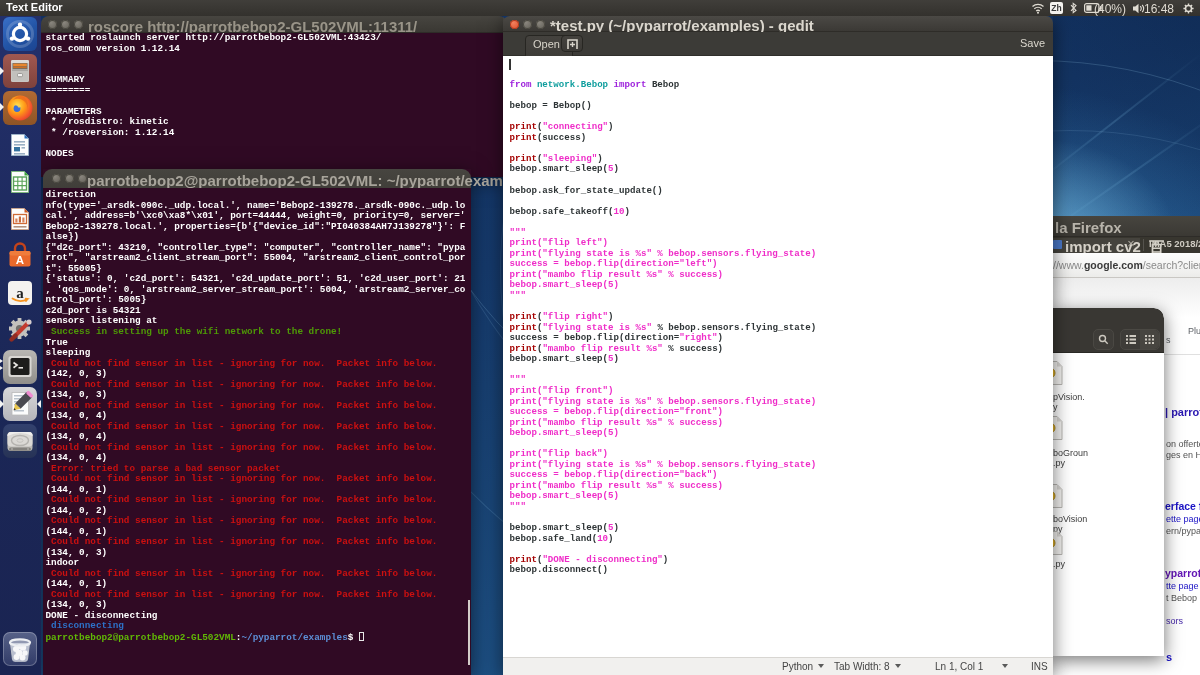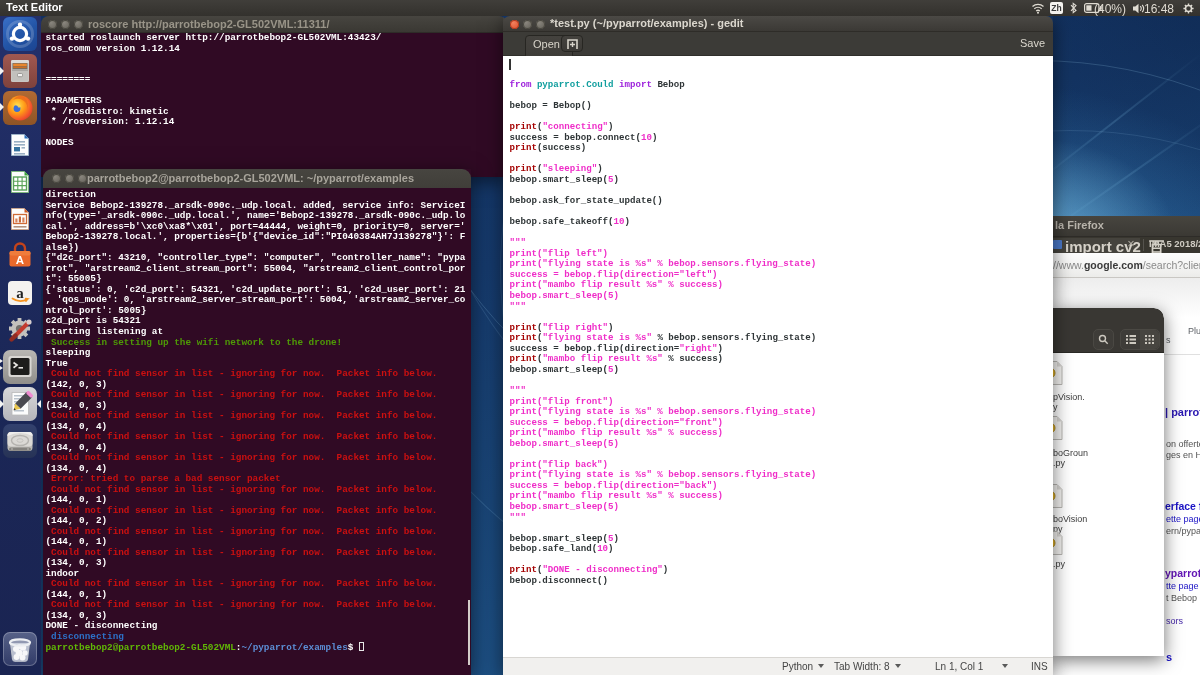--- a/index.html
+++ b/index.html
@@ -18,21 +18,21 @@
 
 #launcher{position:absolute;left:0;top:16px;width:41px;height:659px;background:linear-gradient(#23306b,#1b2757 55%,#1a2452);z-index:40}
 .tile{position:absolute;left:3px;width:34px;height:34px;border-radius:7px}
 .arrowL{position:absolute;left:0;width:0;height:0;border-top:4px solid transparent;border-bottom:4px solid transparent;border-left:4px solid #f2f2f2;z-index:2}
 .arrowR{position:absolute;left:37px;width:0;height:0;border-top:4px solid transparent;border-bottom:4px solid transparent;border-right:4px solid #f2f2f2;z-index:2}
 
 .win{position:absolute;box-shadow:0 4px 18px rgba(0,0,0,.55)}
 .tbar{position:absolute;left:0;top:0;width:100%;background:linear-gradient(#474540,#3a3833);border-bottom:1px solid #2e2c28}
 .tbtn{position:absolute;border-radius:50%;width:9px;height:9px}
 .tbg{background:radial-gradient(circle at 35% 30%,#8a867e,#5f5c54);box-shadow:inset 0 0 0 1px #4a4840}
-.ttxt{position:absolute;font-size:11px;font-weight:bold;white-space:nowrap}
+.ttxt{position:absolute;font-size:15px;font-weight:bold;white-space:nowrap}
 
 #term1{left:41px;top:16px;width:466px;height:161px;z-index:10}
 #term1 .tbar{height:17px;border-radius:8px 8px 0 0}
 #term2{left:43px;top:169px;width:428px;height:506px;z-index:12}
 #term2 .tbar{height:36px;border-radius:9px 9px 0 0}
 .tbody{position:absolute;left:0;width:100%;background:#300a24;overflow:hidden}
 #term1 .tbody{top:17px;height:144px}
 #term2 .tbody{top:19px;height:487px}
 .tl{white-space:pre;font-family:"Liberation Mono",monospace;font-size:9.33px;line-height:10.52px;height:10.52px;font-weight:bold;letter-spacing:0}
 .tl .w{color:#fff}.tl .g{color:#61b806}.tl .gg{color:#4e9a06}.tl .r{color:#cc1010}.tl .bl{color:#5c8fd6}.tl .b2{color:#2d71c8}
@@ -185,20 +185,21 @@
     <div class="tbtn tbg" style="left:20px;top:4px"></div>
     <div class="tbtn tbg" style="left:33px;top:4px"></div>
     <span class="ttxt" style="left:47px;top:1.5px;color:#999488">roscore http://parrotbebop2-GL502VML:11311/</span>
   </div>
   <div class="tbody">
       <div id="t1text">
         <div class="tl"><b class="w">started roslaunch server http://parrotbebop2-GL502VML:43423/</b></div>
 <div class="tl"><span class="w">ros_comm version 1.12.14</span></div>
 <div class="tl"></div>
 <div class="tl"></div>
+<div class="tl"><span class="w">SUMMARY</span></div>
 <div class="tl"><span class="w">========</span></div>
 <div class="tl"></div>
 <div class="tl"><span class="w">PARAMETERS</span></div>
 <div class="tl"><span class="w"> * /rosdistro: kinetic</span></div>
 <div class="tl"><span class="w"> * /rosversion: 1.12.14</span></div>
 <div class="tl"></div>
 <div class="tl"><span class="w">NODES</span></div>
       </div>
     </div>
 </div>
@@ -206,36 +207,35 @@
 <div class="win" id="term2">
   <div class="tbar">
     <div class="tbtn tbg" style="left:9px;top:5px"></div>
     <div class="tbtn tbg" style="left:22px;top:5px"></div>
     <div class="tbtn tbg" style="left:35px;top:5px"></div>
     <span class="ttxt" style="left:44px;top:2.5px;color:#a8a49b">parrotbebop2@parrotbebop2-GL502VML: ~/pyparrot/examples</span>
   </div>
   <div class="tbody">
       <div id="t2text">
 <div class="tl"><span class="w">direction</span></div>
-<div class="tl"><span class="w">Service Bebop2-139278._arsdk-090c._udp.local. added, service info: ServiceI</span></div>
 <div class="tl"><span class="w">nfo(type='_arsdk-090c._udp.local.', name='Bebop2-139278._arsdk-090c._udp.lo</span></div>
 <div class="tl"><span class="w">cal.', address=b'\xc0\xa8*\x01', port=44444, weight=0, priority=0, server='</span></div>
 <div class="tl"><span class="w">Bebop2-139278.local.', properties={b'{"device_id":"PI040384AH7J139278"}': F</span></div>
 <div class="tl"><span class="w">alse})</span></div>
 <div class="tl"><span class="w">{"d2c_port": 43210, "controller_type": "computer", "controller_name": "pypa</span></div>
 <div class="tl"><span class="w">rrot", "arstream2_client_stream_port": 55004, "arstream2_client_control_por</span></div>
 <div class="tl"><span class="w">t": 55005}</span></div>
 <div class="tl"><span class="w">{'status': 0, 'c2d_port': 54321, 'c2d_update_port': 51, 'c2d_user_port': 21</span></div>
 <div class="tl"><span class="w">, 'qos_mode': 0, 'arstream2_server_stream_port': 5004, 'arstream2_server_co</span></div>
 <div class="tl"><span class="w">ntrol_port': 5005}</span></div>
 <div class="tl"><span class="w">c2d_port is 54321</span></div>
-<div class="tl"><span class="w">starting listening at</span></div>
+<div class="tl"><span class="w">sensors listening at</span></div>
 <div class="tl"><span class="gg"> Success in setting up the wifi network to the drone!</span></div>
+<div class="tl"><span class="w">True</span></div>
 <div class="tl"><span class="w">sleeping</span></div>
-<div class="tl"><span class="w">True</span></div>
 <div class="tl"><span class="r"> Could not find sensor in list - ignoring for now.  Packet info below.</span></div>
 <div class="tl"><span class="w">(142, 0, 3)</span></div>
 <div class="tl"><span class="r"> Could not find sensor in list - ignoring for now.  Packet info below.</span></div>
 <div class="tl"><span class="w">(134, 0, 3)</span></div>
 <div class="tl"><span class="r"> Could not find sensor in list - ignoring for now.  Packet info below.</span></div>
 <div class="tl"><span class="w">(134, 0, 4)</span></div>
 <div class="tl"><span class="r"> Could not find sensor in list - ignoring for now.  Packet info below.</span></div>
 <div class="tl"><span class="w">(134, 0, 4)</span></div>
 <div class="tl"><span class="r"> Could not find sensor in list - ignoring for now.  Packet info below.</span></div>
 <div class="tl"><span class="w">(134, 0, 4)</span></div>
@@ -279,26 +279,25 @@
           <path d="M5.5 3 v5 M3 5.5 h5" stroke="#d8d4ca" stroke-width="1.4"></path>
         </svg>
     </div>
     <span style="position:absolute;right:8px;top:4.5px;color:#dcd8ce;font-size:11px">Save</span>
   </div>
   <div id="gbody">
       <div id="gcursor"></div>
       <div id="gtext">
         <div class="gl"></div>
 <div class="gl"></div>
-<div class="gl"><span class="k">from</span> <span class="c">pyparrot.Could</span> <span class="k">import</span> Bebop</div>
+<div class="gl"><span class="k">from</span> <span class="c">network.Bebop</span> <span class="k">import</span> Bebop</div>
 <div class="gl"></div>
 <div class="gl">bebop = Bebop()</div>
 <div class="gl"></div>
 <div class="gl"><span class="p">print</span>(<span class="s">"connecting"</span>)</div>
-<div class="gl">success = bebop.connect(<span class="s">10</span>)</div>
 <div class="gl"><span class="p">print</span>(success)</div>
 <div class="gl"></div>
 <div class="gl"><span class="p">print</span>(<span class="s">"sleeping"</span>)</div>
 <div class="gl">bebop.smart_sleep(<span class="s">5</span>)</div>
 <div class="gl"></div>
 <div class="gl">bebop.ask_for_state_update()</div>
 <div class="gl"></div>
 <div class="gl">bebop.safe_takeoff(<span class="s">10</span>)</div>
 <div class="gl"></div>
 <div class="gl"><span class="s">"""</span></div>

